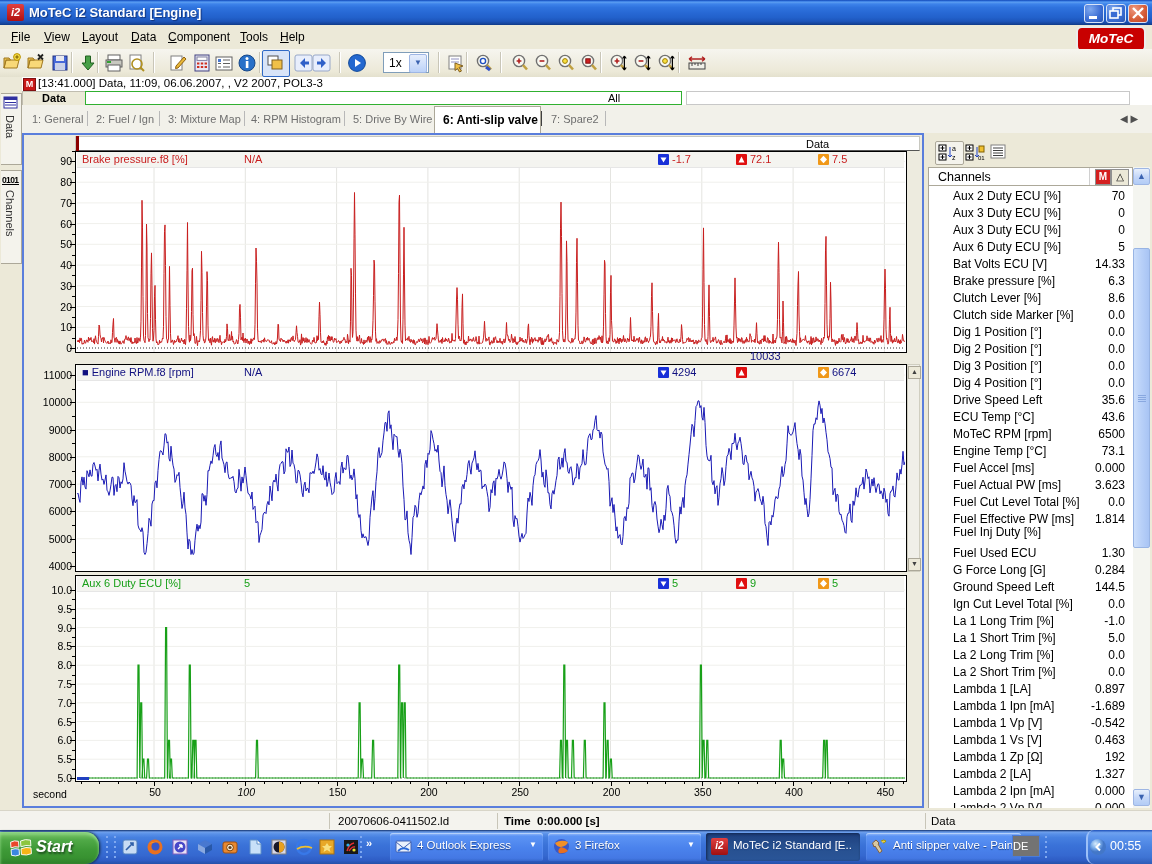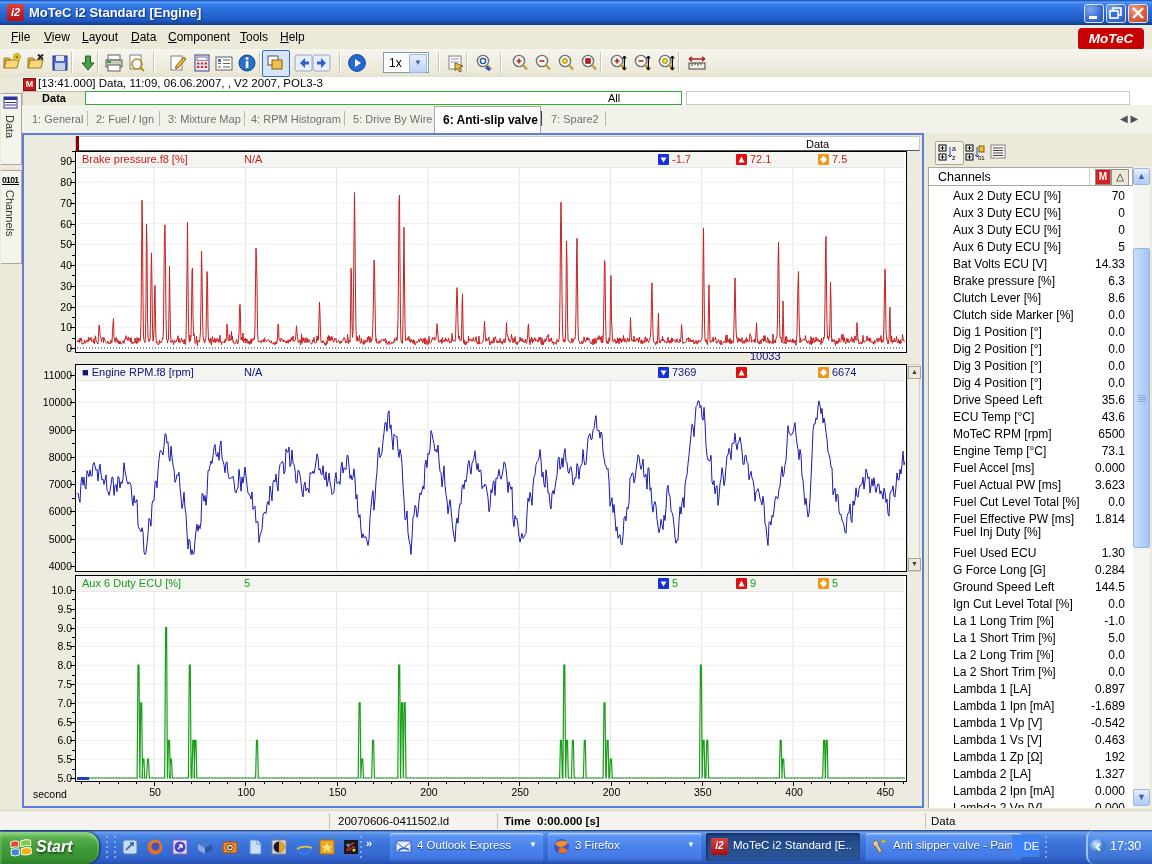--- a/index.html
+++ b/index.html
@@ -369,21 +369,21 @@
       <rect width="11" height="11" fill="#F09818" rx="1"></rect>
       <path d="M5.5 1.8 L9 5.5 L5.5 9.2 L2 5.5 Z" fill="#fff"></path>
     </svg>
     <div class="mkv" style="left:832px;top:153px;color:#C81E1E;">7.5</div>
 <div class="abs" style="left:82px;top:366px;font-size:11px;color:#101080;">■ Engine RPM.f8 [rpm]</div>
     <div class="abs" style="left:244px;top:366px;font-size:11px;color:#101080;">N/A</div>
     <svg class="mk" style="left:658px;top:367px;">
       <rect width="11" height="11" fill="#1830D8" rx="1"></rect>
       <path d="M2.5 3.5 L8.5 3.5 L5.5 8.5 Z" fill="#fff"></path>
     </svg>
-    <div class="mkv" style="left:672px;top:366px;color:#101080;">7369</div>
+    <div class="mkv" style="left:672px;top:366px;color:#101080;">4294</div>
     <svg class="mk" style="left:736px;top:367px;">
       <rect width="11" height="11" fill="#E01010" rx="1"></rect>
       <path d="M5.5 2.5 L8.5 8.5 L2.5 8.5 Z" fill="#fff"></path>
     </svg>
     <div class="mkv" style="left:750px;top:350px;color:#101080;">10033</div>
     <svg class="mk" style="left:818px;top:367px;">
       <rect width="11" height="11" fill="#F09818" rx="1"></rect>
       <path d="M5.5 1.8 L9 5.5 L5.5 9.2 L2 5.5 Z" fill="#fff"></path>
     </svg>
     <div class="mkv" style="left:832px;top:366px;color:#101080;">6674</div>
@@ -484,21 +484,21 @@
     <div class="ylab" style="left:38px;top:621.6px;">9.0</div>
     <div class="abs" style="left:70px;top:627.6px;width:5px;height:1px;background:#000;"></div>
     <div class="abs" style="left:72px;top:618.2px;width:3px;height:1px;background:#000;"></div>
     <div class="ylab" style="left:38px;top:602.8px;">9.5</div>
     <div class="abs" style="left:70px;top:608.8px;width:5px;height:1px;background:#000;"></div>
     <div class="abs" style="left:72px;top:599.4px;width:3px;height:1px;background:#000;"></div>
     <div class="ylab" style="left:38px;top:584.0px;">10.0</div>
     <div class="abs" style="left:70px;top:590.0px;width:5px;height:1px;background:#000;"></div>
 <div class="abs xlab" style="left:33px;top:788px;">second</div>
     <div class="xlab" style="left:145.0px;top:786px;width:20px;text-align:center;">50</div>
-    <div class="xlab" style="left:236.3px;top:786px;width:20px;text-align:center;">100</div>
+    <div class="xlab" style="left:236.3px;top:786px;width:20px;text-align:center;font-style:italic;">100</div>
     <div class="xlab" style="left:327.6px;top:786px;width:20px;text-align:center;">150</div>
     <div class="xlab" style="left:418.9px;top:786px;width:20px;text-align:center;">200</div>
     <div class="xlab" style="left:510.2px;top:786px;width:20px;text-align:center;">250</div>
     <div class="xlab" style="left:601.5px;top:786px;width:20px;text-align:center;">200</div>
     <div class="xlab" style="left:692.8px;top:786px;width:20px;text-align:center;">350</div>
     <div class="xlab" style="left:784.1px;top:786px;width:20px;text-align:center;">400</div>
     <div class="xlab" style="left:875.4px;top:786px;width:20px;text-align:center;">450</div>
     <div class="abs" style="left:81.0px;top:781px;width:1px;height:3px;background:#000;"></div>
     <div class="abs" style="left:99.2px;top:781px;width:1px;height:3px;background:#000;"></div>
     <div class="abs" style="left:117.5px;top:781px;width:1px;height:3px;background:#000;"></div>
@@ -832,26 +832,26 @@
       <span class="tbtext" style="max-width:120px;">MoTeC i2 Standard [E...</span>
     </div>
 <div class="taskbtn abs" style="left:866px;width:155px;">
       <svg class="tbicon" viewBox="0 0 17 17">
         <path d="M5 2 l3 3 -1 1 4 7 -2.5 2 -4.5 -7 -1 1 -1.5 -4 Z" fill="#D8C8A0" stroke="#806040"></path>
         <path d="M10 3 q3 -2 5 0 q-1 2 -3 2" fill="#E8D048" stroke="#A09010"></path>
       </svg>
       <span class="tbtext" style="max-width:121px;">Anti slipper valve - Paint</span>
     </div>
 <div class="abs" style="left:1045px;top:836px;width:2px;height:22px;background:repeating-linear-gradient(180deg,#7FA8F0 0 2px,transparent 2px 5px);"></div>
-<div class="abs" style="left:1012px;top:835px;width:26px;height:20px;background:#3b82f6;color:#fff;font-size:11px;text-align:right;line-height:20px;border:1px solid #4A7CD8;">DE</div>
+<div class="abs" style="left:1012px;top:835px;width:26px;height:20px;background:#737373;color:#fff;font-size:11px;text-align:left;line-height:20px;border:1px solid #4A7CD8;">DE</div>
 <div class="abs" style="left:1086px;top:830px;width:66px;height:34px;background:linear-gradient(180deg,#1E4FB8 0%,#6FA3F0 8%,#5D95EC 20%,#4A82E0 50%,#3F74D4 80%,#2E5CB8 100%);border-left:2px solid #9CC0F8;border-radius:8px 0 0 8px;"></div>
 <svg class="abs" style="left:1089px;top:838px;" width="18" height="18">
       <circle cx="9" cy="9" r="8" fill="url(#gb)"></circle>
       <defs>
         <radialGradient id="gb" cx="0.35" cy="0.3">
           <stop offset="0" stop-color="#D8ECFC"></stop>
           <stop offset="0.6" stop-color="#77AAE8"></stop>
           <stop offset="1" stop-color="#4377C8"></stop>
         </radialGradient>
       </defs>
       <path d="M11 5.5 L7.5 9 L11 12.5" stroke="#fff" stroke-width="2" fill="none"></path>
     </svg>
-<div class="abs" style="left:1110px;top:839px;color:#fff;font-size:12.5px;">17:30</div>
+<div class="abs" style="left:1110px;top:839px;color:#fff;font-size:12.5px;">00:55</div>
 </div>
 </body></html>

